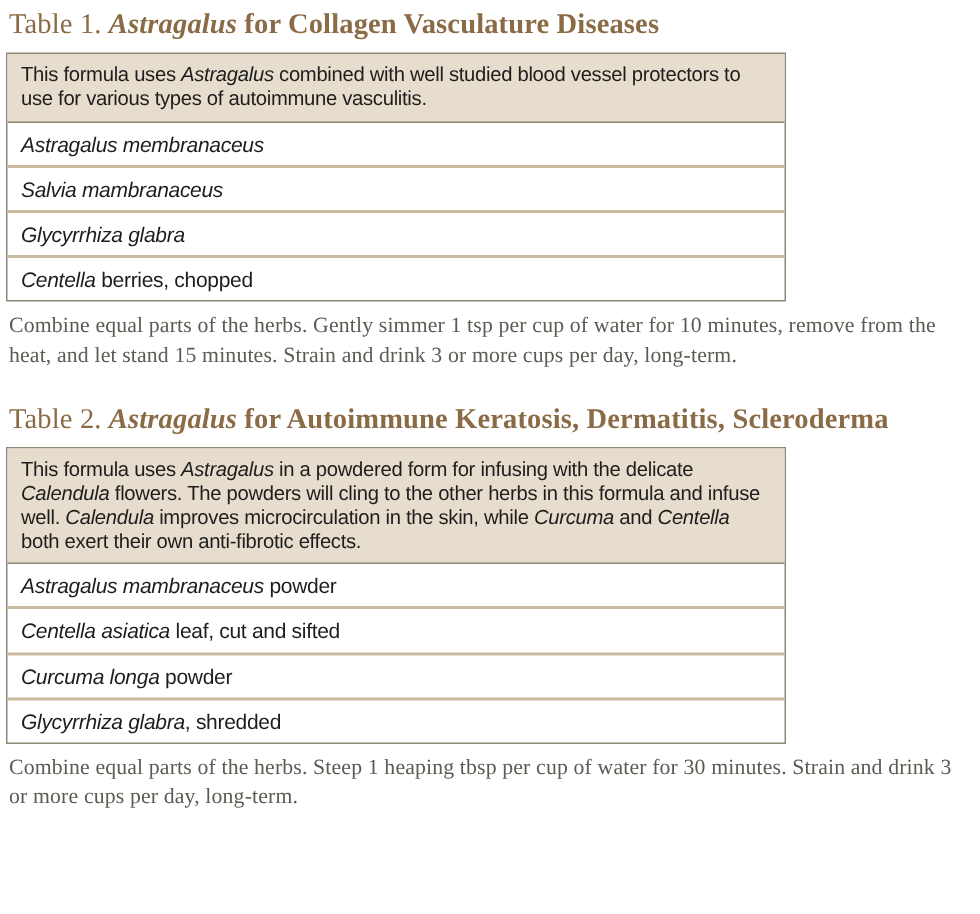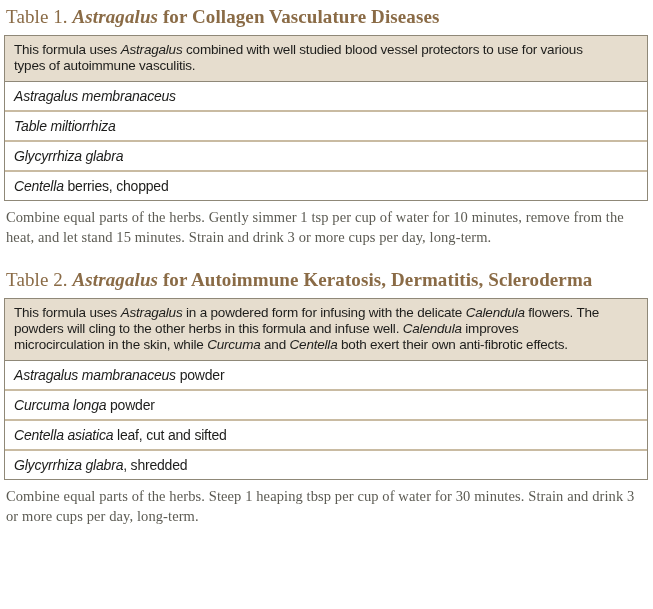--- a/index.html
+++ b/index.html
@@ -25,21 +25,21 @@
     font-weight:400;
     color:var(--heading);
     margin:0 0 7px 2px;
     letter-spacing:.1px;
   }
   .tbl-title .bd{font-weight:700;}
   .tbl-title .it{font-style:italic;}
   .tbl{
     border:1px solid var(--border-dark);
     background:#ffffff;
-    width:644px;
+    width:520px;
   }
   .tbl-header{
     background:var(--header-bg);
     border-bottom:1px solid var(--border-dark);
     padding:6px 9px 7px;
     font-family:"Liberation Sans", sans-serif;
     font-stretch:condensed;
     font-size:13.5px;line-height:1.17;
     letter-spacing:-.2px;
     color:var(--cell-text);
@@ -71,35 +71,35 @@
 <body>
 
 <section class="tbl-section">
   <h2 class="tbl-title"><span>Table 1. </span><span class="it bd">Astragalus</span><span class="bd"> for Collagen Vasculature Diseases</span></h2>
   <div class="tbl">
     <div class="tbl-header">
       <span class="seg-wrap"><span>This formula uses </span><span class="it">Astragalus</span><span> combined with well studied blood vessel protectors to use for various types of autoimmune vasculitis.</span></span>
     </div>
     <div>
         <div class="tbl-row"><span class="it">Astragalus membranaceus</span></div>
-        <div class="tbl-row"><span class="it">Table miltiorrhiza</span></div>
+        <div class="tbl-row"><span class="it">Salvia mambranaceus</span></div>
         <div class="tbl-row"><span class="it">Glycyrrhiza glabra</span></div>
         <div class="tbl-row"><span class="it">Centella</span><span> berries, chopped</span></div>
       </div>
   </div>
   <p class="tbl-footer">Combine equal parts of the herbs. Gently simmer 1 tsp per cup of water for 10 minutes, remove from the heat, and let stand 15 minutes. Strain and drink 3 or more cups per day, long-term.</p>
 </section>
 
 <section class="tbl-section">
   <h2 class="tbl-title narrow-title"><span>Table 2. </span><span class="it bd">Astragalus</span><span class="bd"> for Autoimmune Keratosis, Dermatitis, Scleroderma</span></h2>
   <div class="tbl">
     <div class="tbl-header">
       <span class="seg-wrap"><span>This formula uses </span><span class="it">Astragalus</span><span> in a powdered form for infusing with the delicate </span><span class="it">Calendula</span><span> flowers. The powders will cling to the other herbs in this formula and infuse well. </span><span class="it">Calendula</span><span> improves microcirculation in the skin, while </span><span class="it">Curcuma</span><span> and </span><span class="it">Centella</span><span> both exert their own anti-fibrotic effects.</span></span>
     </div>
     <div>
         <div class="tbl-row"><span class="it">Astragalus mambranaceus</span><span> powder</span></div>
+        <div class="tbl-row"><span class="it">Centella asiatica</span><span> leaf, cut and sifted</span></div>
         <div class="tbl-row"><span class="it">Curcuma longa</span><span> powder</span></div>
-        <div class="tbl-row"><span class="it">Centella asiatica</span><span> leaf, cut and sifted</span></div>
         <div class="tbl-row"><span class="it">Glycyrrhiza glabra</span><span>, shredded</span></div>
       </div>
   </div>
   <p class="tbl-footer">Combine equal parts of the herbs. Steep 1 heaping tbsp per cup of water for 30 minutes. Strain and drink 3 or more cups per day, long-term.</p>
 </section>
 
 </body></html>

